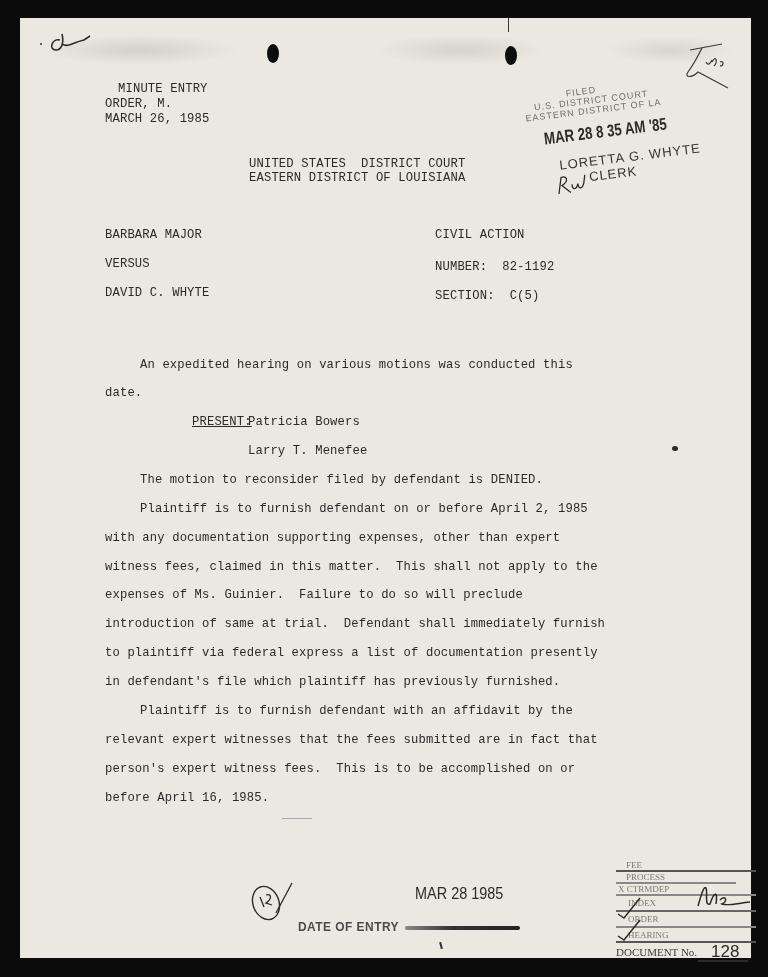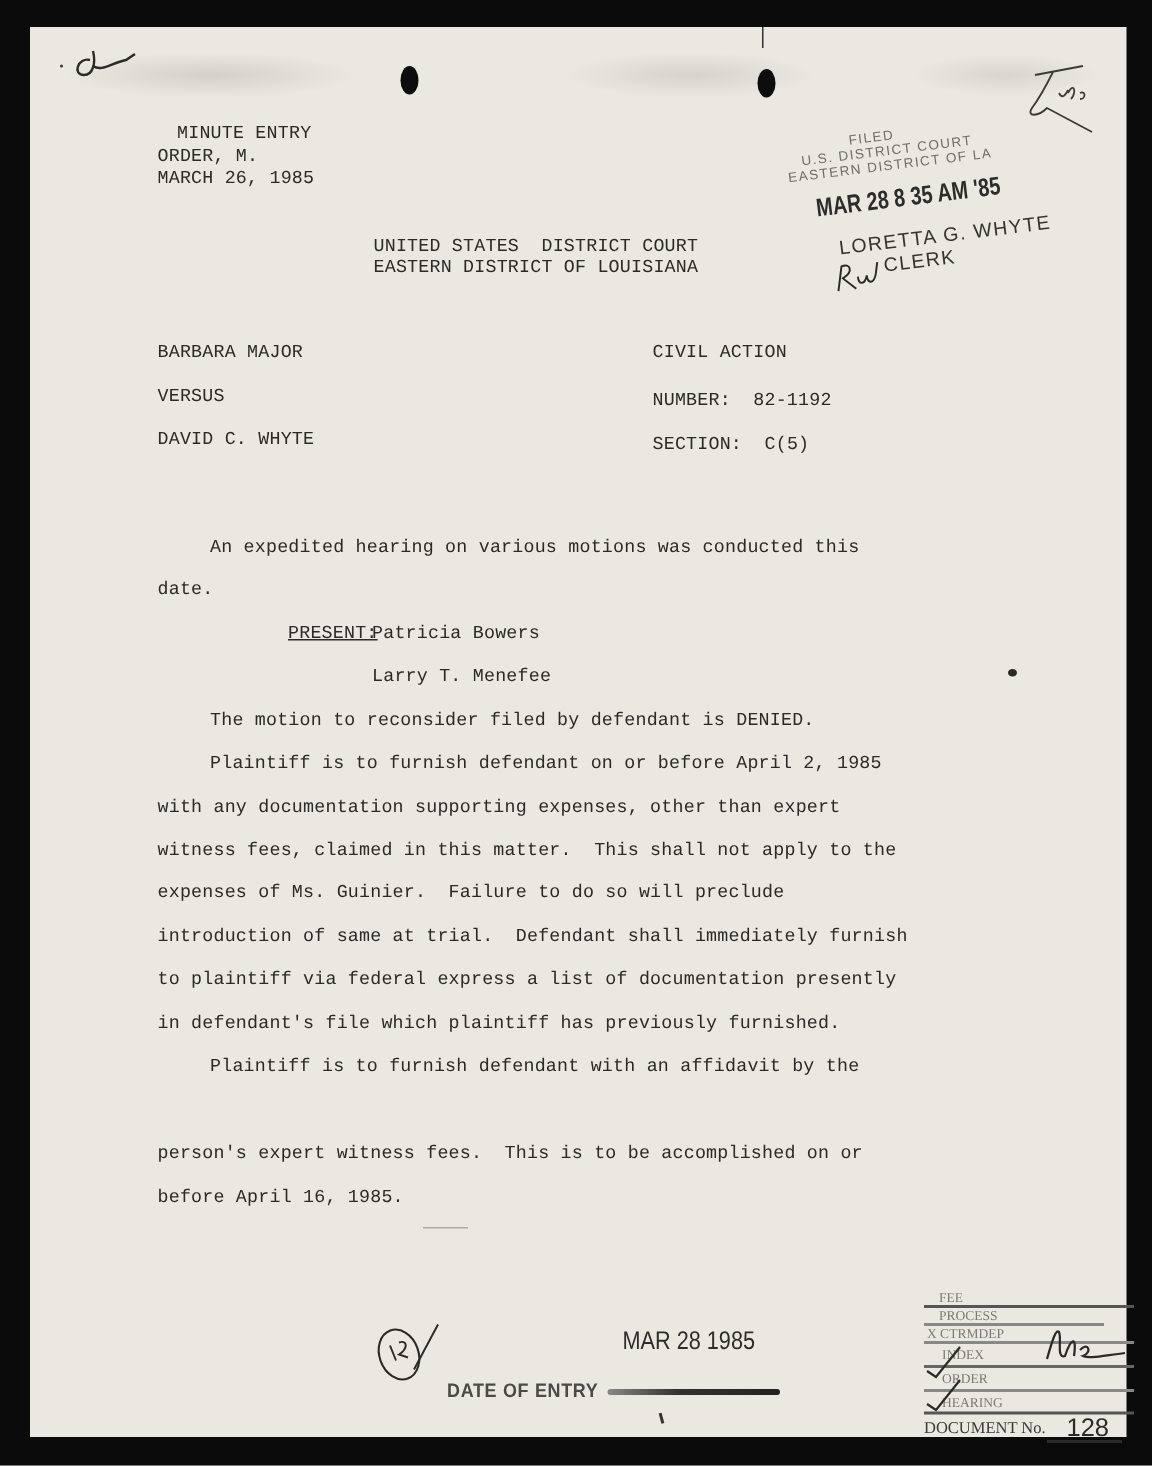--- a/index.html
+++ b/index.html
@@ -87,20 +87,21 @@
 
   <div class="t" style="left:120px; top:484px;">Plaintiff is to furnish defendant on or before April 2, 1985</div>
   <div class="t" style="left:85px; top:513px;">with any documentation supporting expenses, other than expert</div>
   <div class="t" style="left:85px; top:542px;">witness fees, claimed in this matter.  This shall not apply to the</div>
   <div class="t" style="left:85px; top:570px;">expenses of Ms. Guinier.  Failure to do so will preclude</div>
   <div class="t" style="left:85px; top:599px;">introduction of same at trial.  Defendant shall immediately furnish</div>
   <div class="t" style="left:85px; top:628px;">to plaintiff via federal express a list of documentation presently</div>
   <div class="t" style="left:85px; top:657px;">in defendant's file which plaintiff has previously furnished.</div>
 
   <div class="t" style="left:120px; top:686px;">Plaintiff is to furnish defendant with an affidavit by the</div>
+  <div class="t" style="left:85px; top:715px;">relevant expert witnesses that the fees submitted are in fact that</div>
   <div class="t" style="left:85px; top:744px;">person's expert witness fees.  This is to be accomplished on or</div>
   <div class="t" style="left:85px; top:773px;">before April 16, 1985.</div>
 
   <div style="position:absolute; left:262px; top:800px; width:30px; height:1px; background:#aaa;"></div>
   <div style="position:absolute; left:652px; top:428px; width:6px; height:5px; background:#2a2a28; border-radius:50%;"></div>
 
   <svg style="position:absolute; left:230px; top:855px;" width="44" height="50" viewBox="0 0 44 50">
     <ellipse cx="16" cy="30" rx="13" ry="17" stroke="#2a2a28" stroke-width="1.4" fill="none" transform="rotate(-20 16 30)"></ellipse>
     <path d="M10 24 L14 34 M16 22 C22 20, 22 26, 16 30 L22 32" stroke="#2a2a28" stroke-width="1.3" fill="none"></path>
     <path d="M26 40 L42 10" stroke="#2a2a28" stroke-width="1.3" fill="none"></path>

